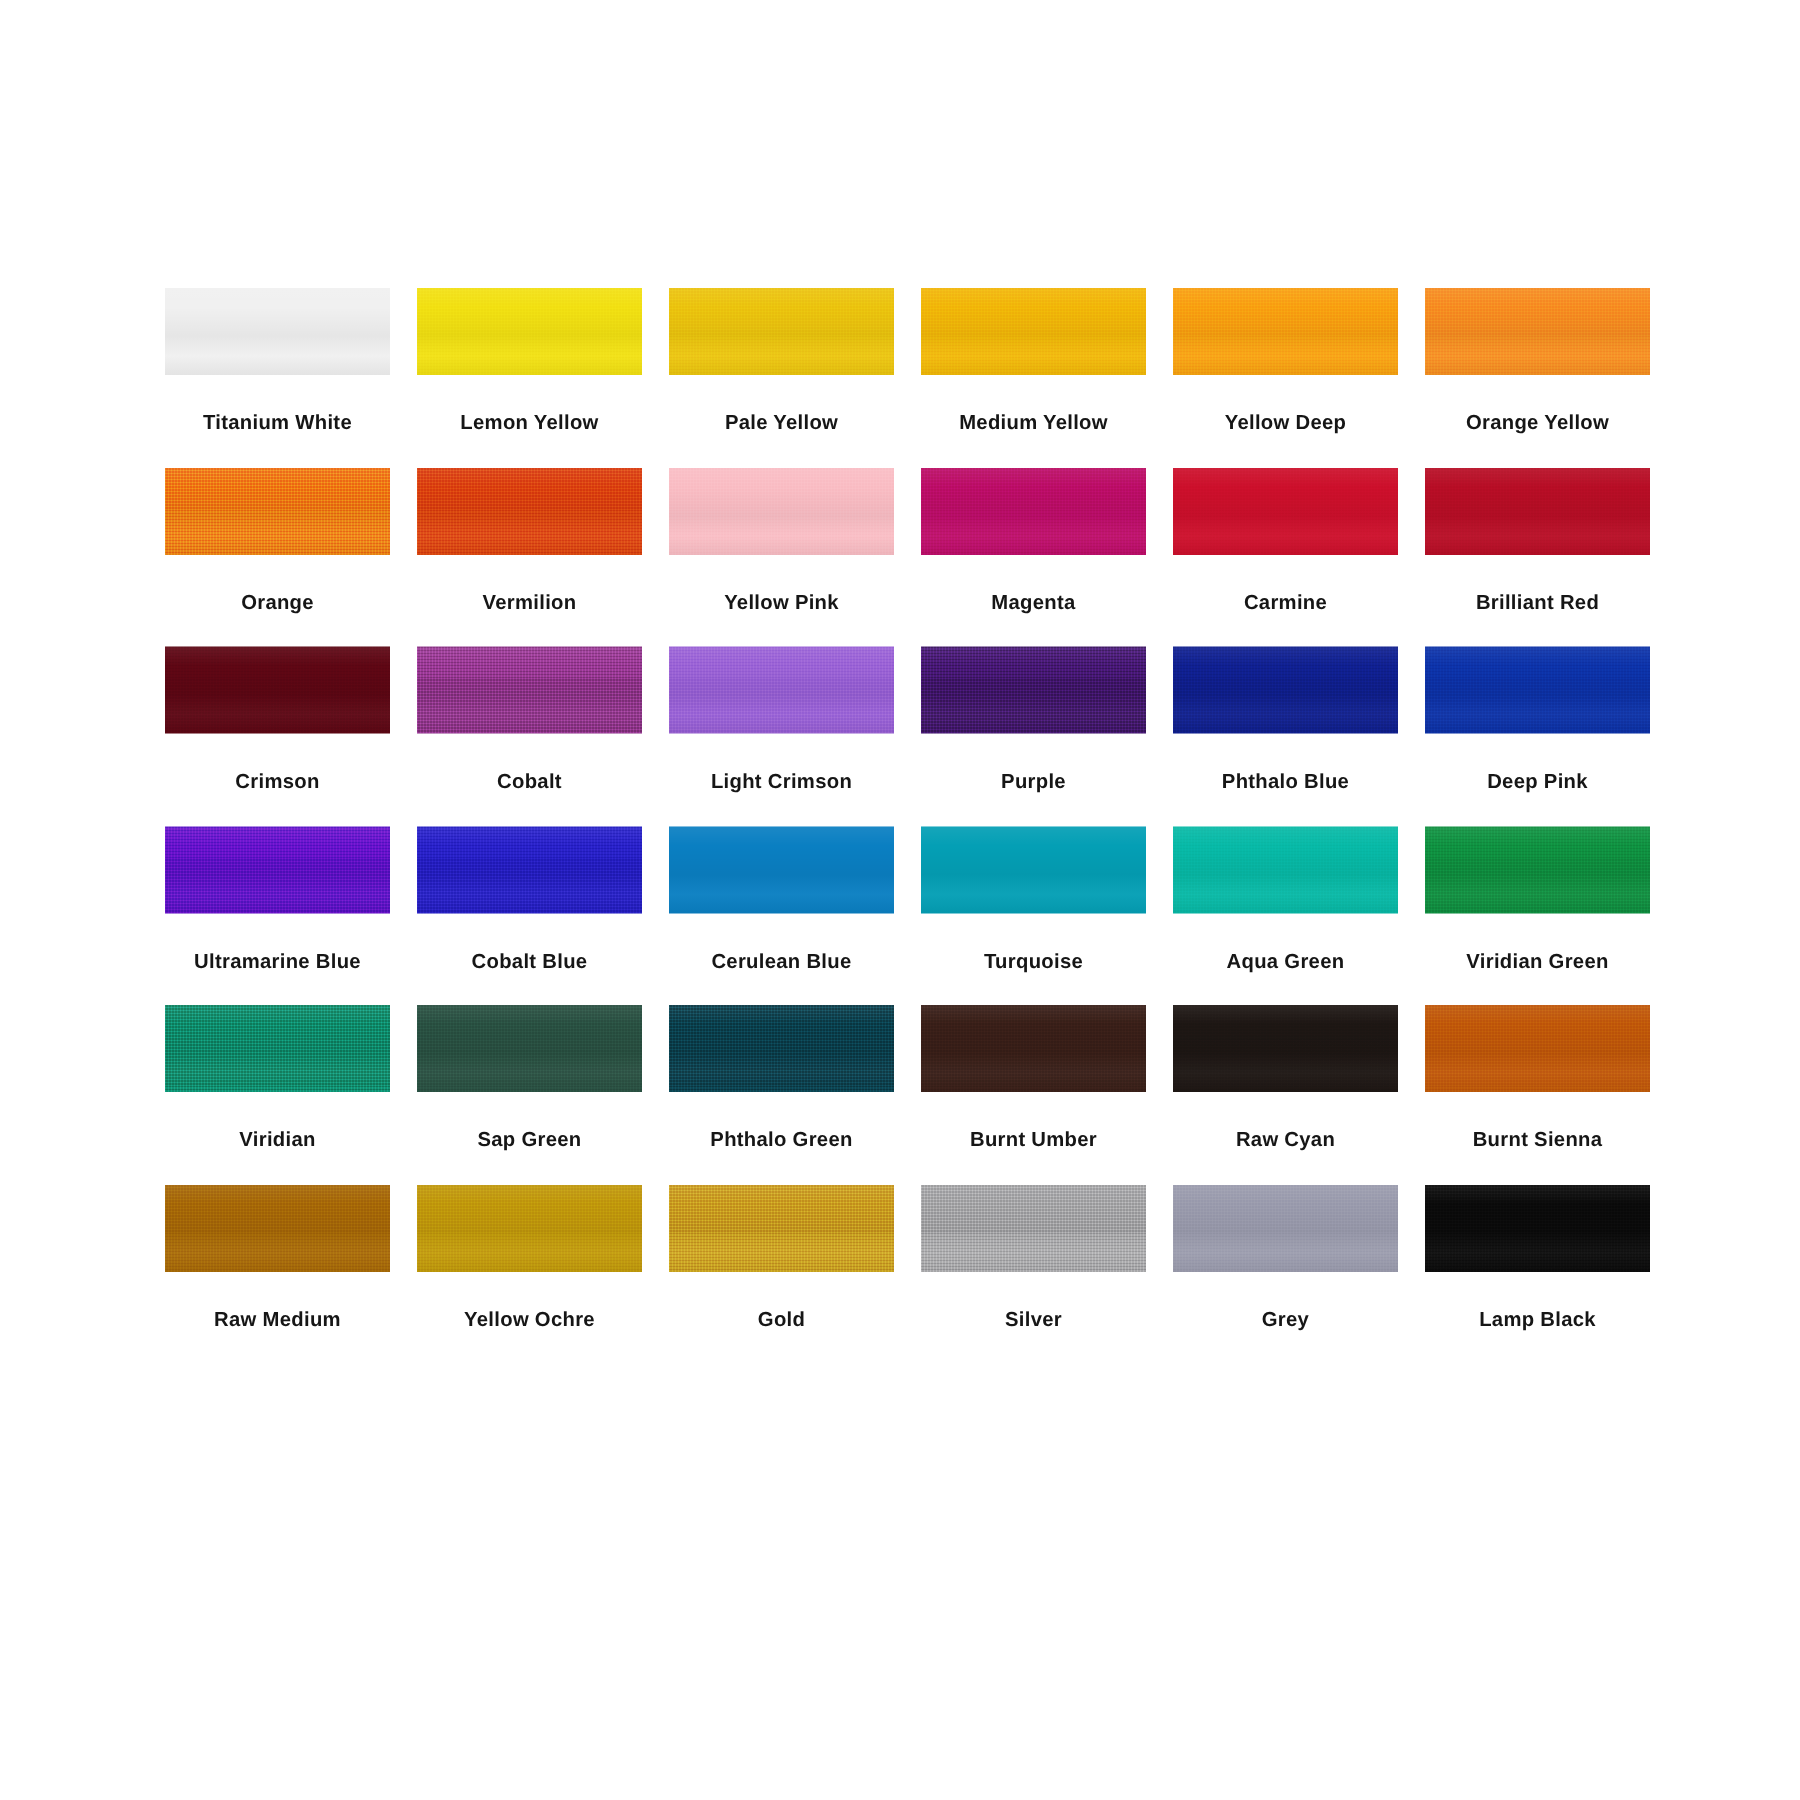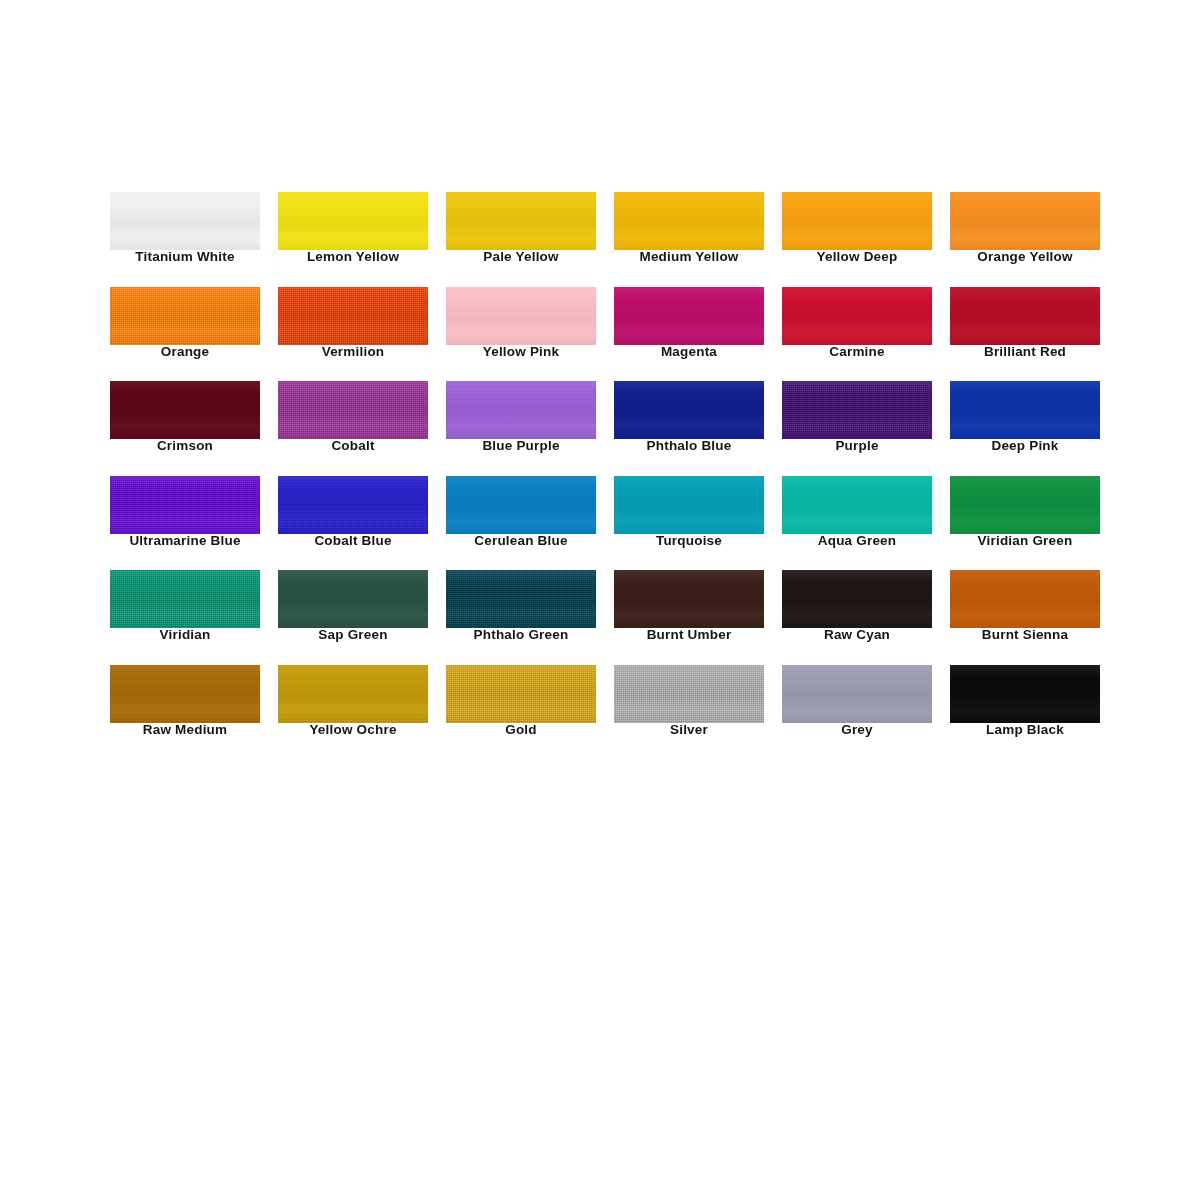--- a/index.html
+++ b/index.html
@@ -98,20 +98,21 @@
     background-image: linear-gradient(180deg,
       rgba(255,255,255,0.07) 0%,
       rgba(255,255,255,0.00) 22%,
       rgba(0,0,0,0.045) 55%,
       rgba(255,255,255,0.035) 78%,
       rgba(0,0,0,0.05) 100%);
     pointer-events: none;
   }
 
   .swatch-label {
+    margin-top: 25px;
     font-size: 13.5px;
     font-weight: bold;
     color: #161616;
     text-align: center;
     letter-spacing: 0.2px;
     line-height: 1;
     white-space: nowrap;
   }
 </style>
 </head>
@@ -200,33 +201,33 @@
       <div class="swatch-cell">
         <div class="swatch-chip tex-strong" style="background-color: rgb(148, 55, 143);">
           <div class="brush"></div>
         </div>
         <div class="swatch-label">Cobalt</div>
       </div>
       <div class="swatch-cell">
         <div class="swatch-chip " style="background-color: rgb(154, 98, 214);">
           <div class="brush"></div>
         </div>
-        <div class="swatch-label">Blue Purple</div>
+        <div class="swatch-label">Light Crimson</div>
+      </div>
+      <div class="swatch-cell">
+        <div class="swatch-chip tex-strong" style="background-color: rgb(67, 23, 110);">
+          <div class="brush"></div>
+        </div>
+        <div class="swatch-label">Purple</div>
       </div>
       <div class="swatch-cell">
         <div class="swatch-chip " style="background-color: rgb(15, 31, 143);">
           <div class="brush"></div>
         </div>
         <div class="swatch-label">Phthalo Blue</div>
-      </div>
-      <div class="swatch-cell">
-        <div class="swatch-chip tex-strong" style="background-color: rgb(67, 23, 110);">
-          <div class="brush"></div>
-        </div>
-        <div class="swatch-label">Purple</div>
       </div>
       <div class="swatch-cell">
         <div class="swatch-chip " style="background-color: rgb(12, 50, 168);">
           <div class="brush"></div>
         </div>
         <div class="swatch-label">Deep Pink</div>
       </div>
       <div class="swatch-cell">
         <div class="swatch-chip tex-strong" style="background-color: rgb(98, 18, 201);">
           <div class="brush"></div>

